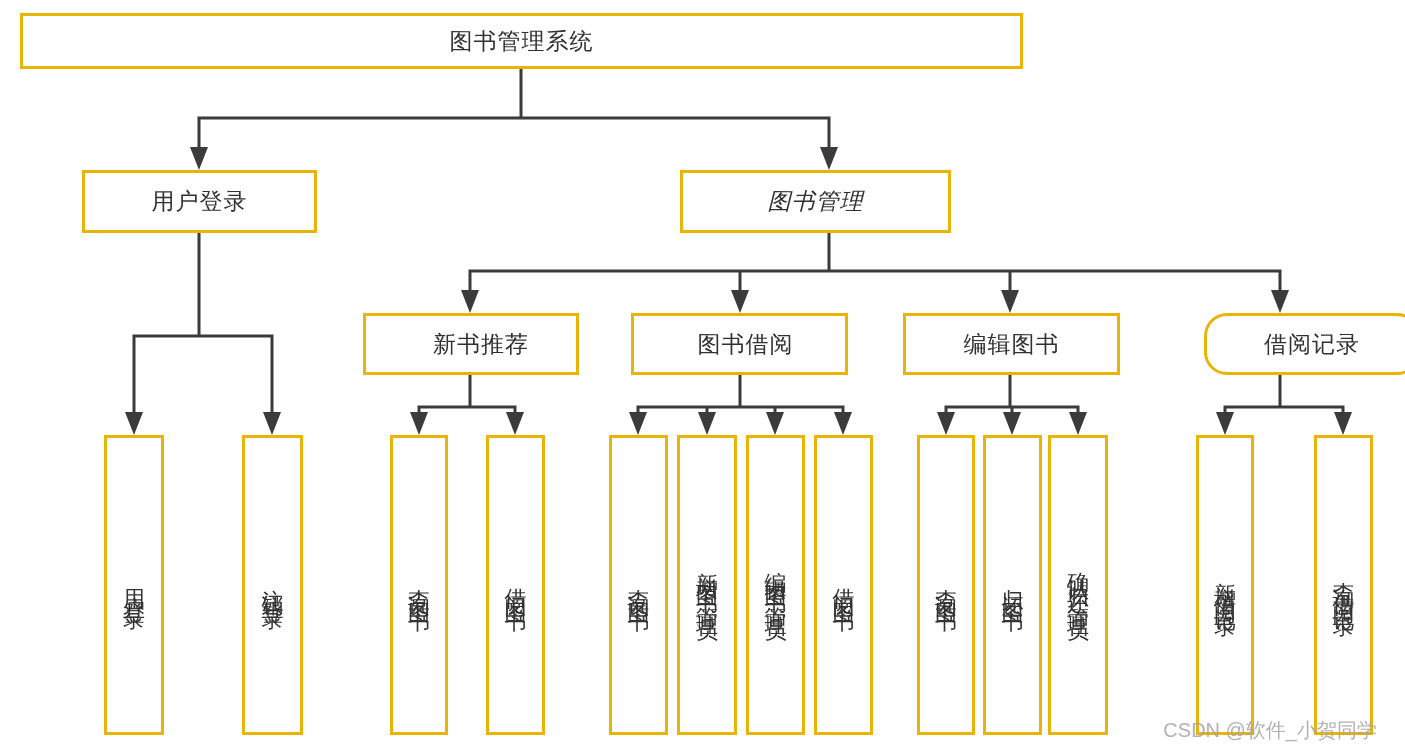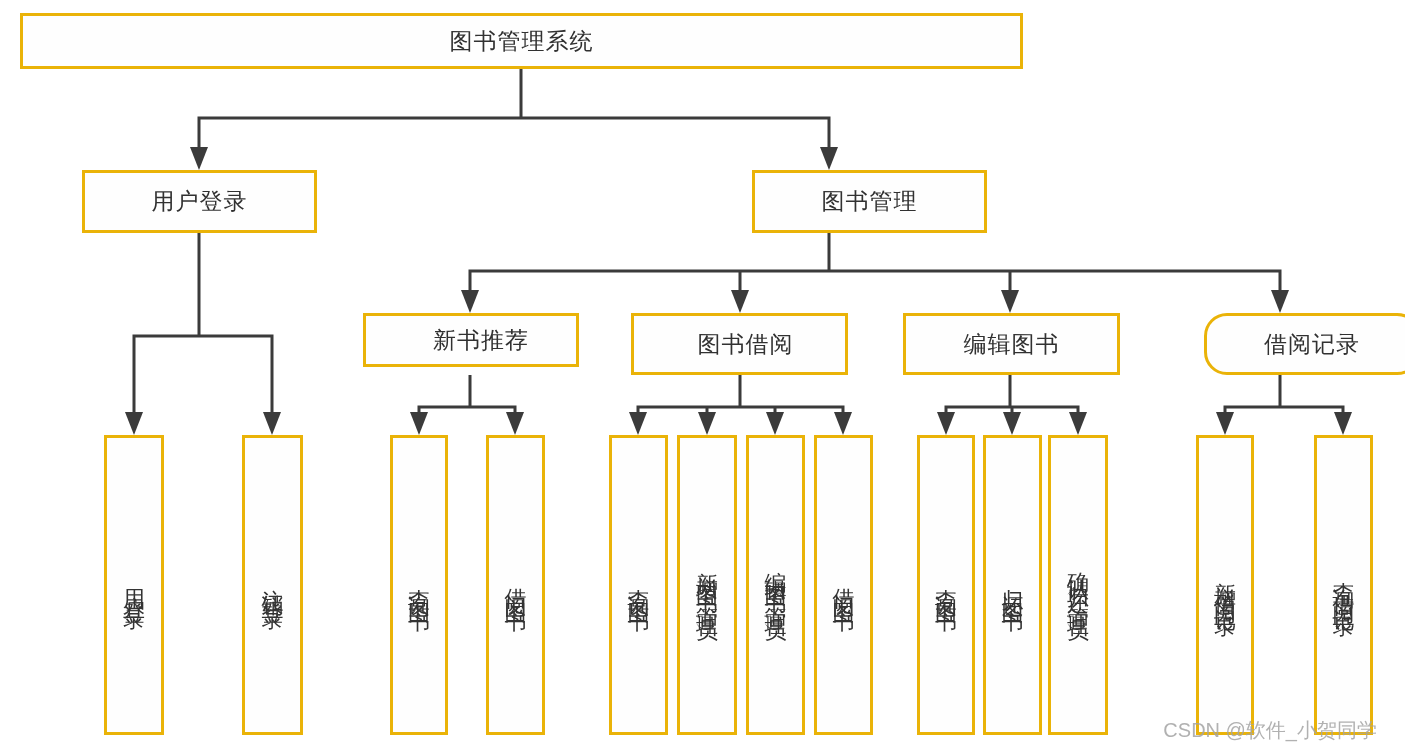--- a/index.html
+++ b/index.html
@@ -101,23 +101,23 @@
       <polygon points="1003,412 1021,412 1012,435"></polygon>
       <polygon points="1069,412 1087,412 1078,435"></polygon>
       <polygon points="1216,412 1234,412 1225,435"></polygon>
       <polygon points="1334,412 1352,412 1343,435"></polygon>
     </g>
   </svg>
 
   <div class="node h" style="left:20px; top:13px; width:1003px; height:56px;">图书管理系统</div>
 
   <div class="node h" style="left:82px; top:170px; width:235px; height:63px;">用户登录</div>
-  <div class="node h" style="left:752px; top:170px; width:235px; height:63px;">图书管理</div>
+  <div class="node h" style="left:680px; top:170px; width:271px; height:63px;font-style:italic;">图书管理</div>
 
-  <div class="node h" style="left:363px; top:313px; width:216px; height:54px;padding-left:20px;">新书推荐</div>
+  <div class="node h" style="left:363px; top:313px; width:216px; height:62px;padding-left:20px;">新书推荐</div>
   <div class="node h" style="left:631px; top:313px; width:217px; height:62px;padding-left:12px;">图书借阅</div>
   <div class="node h" style="left:903px; top:313px; width:217px; height:62px;">编辑图书</div>
   <div class="node h" style="left:1204px; top:313px; width:216px; height:62px;border-radius:23px;">借阅记录</div>
 
   <div class="node leaf" style="left:104px; width:60px;">
     <span class="vtext">用户登录</span>
   </div>
   <div class="node leaf" style="left:242px; width:61px;">
     <span class="vtext">注销登录</span>
   </div>

